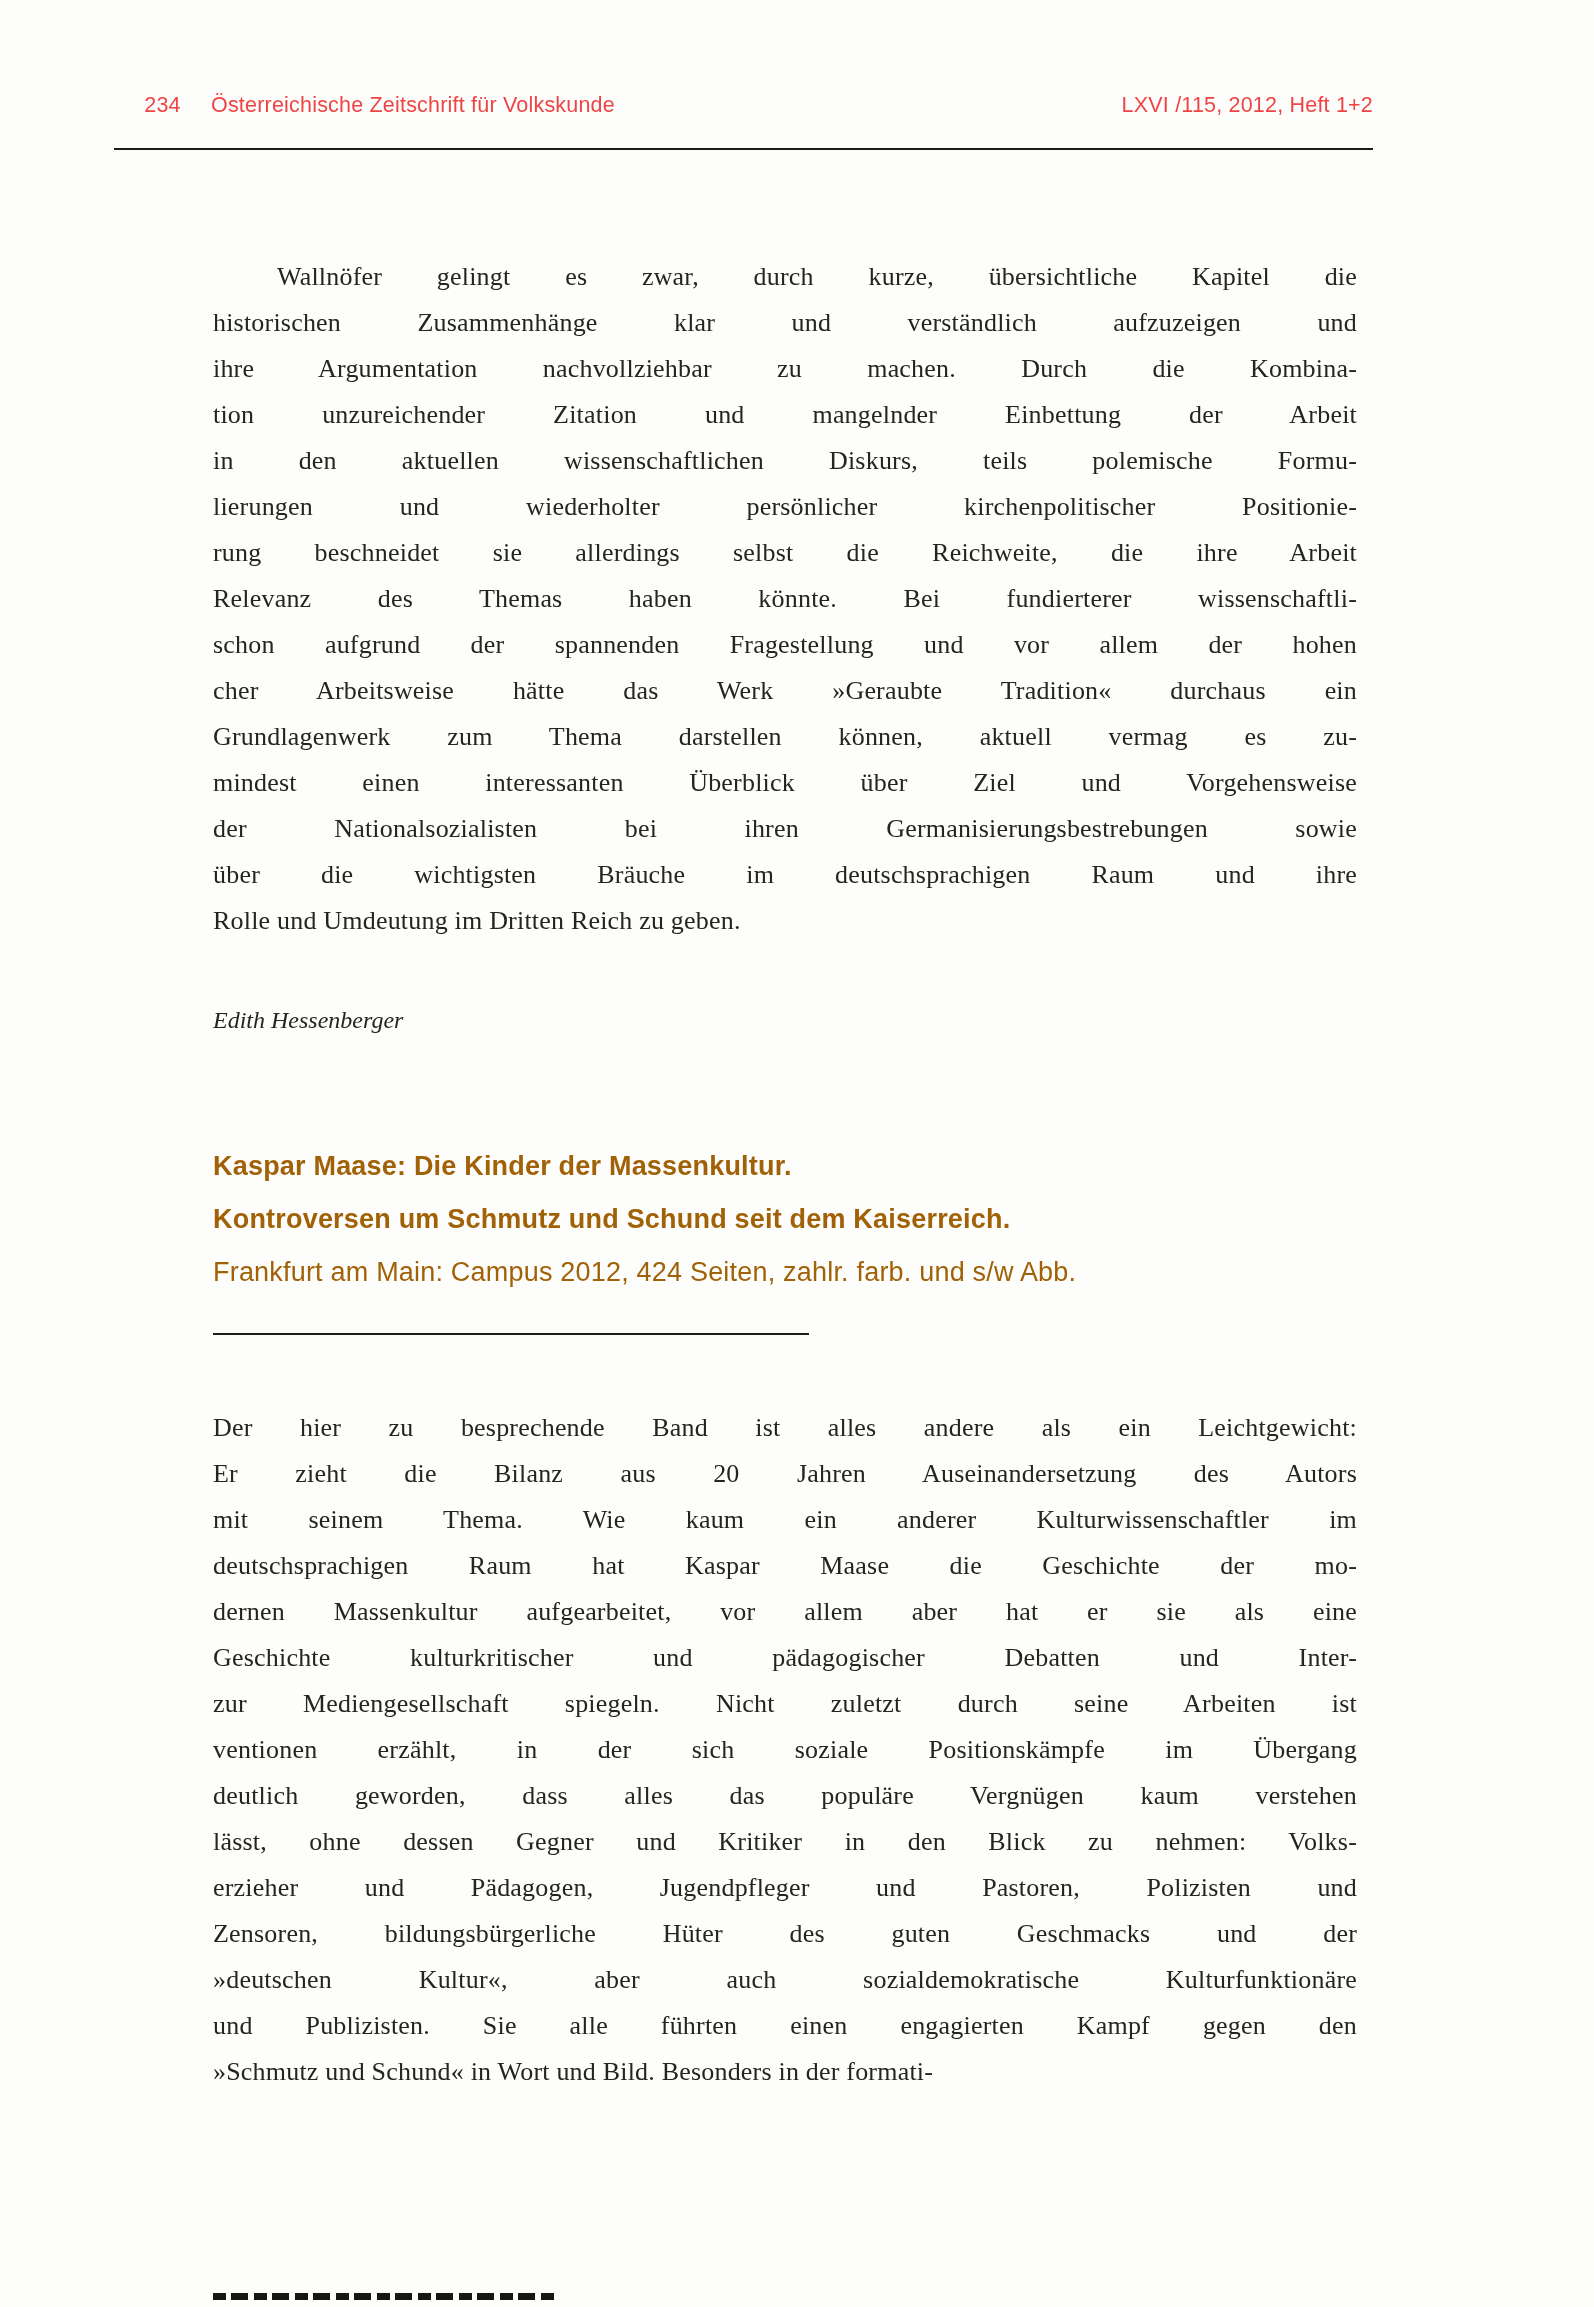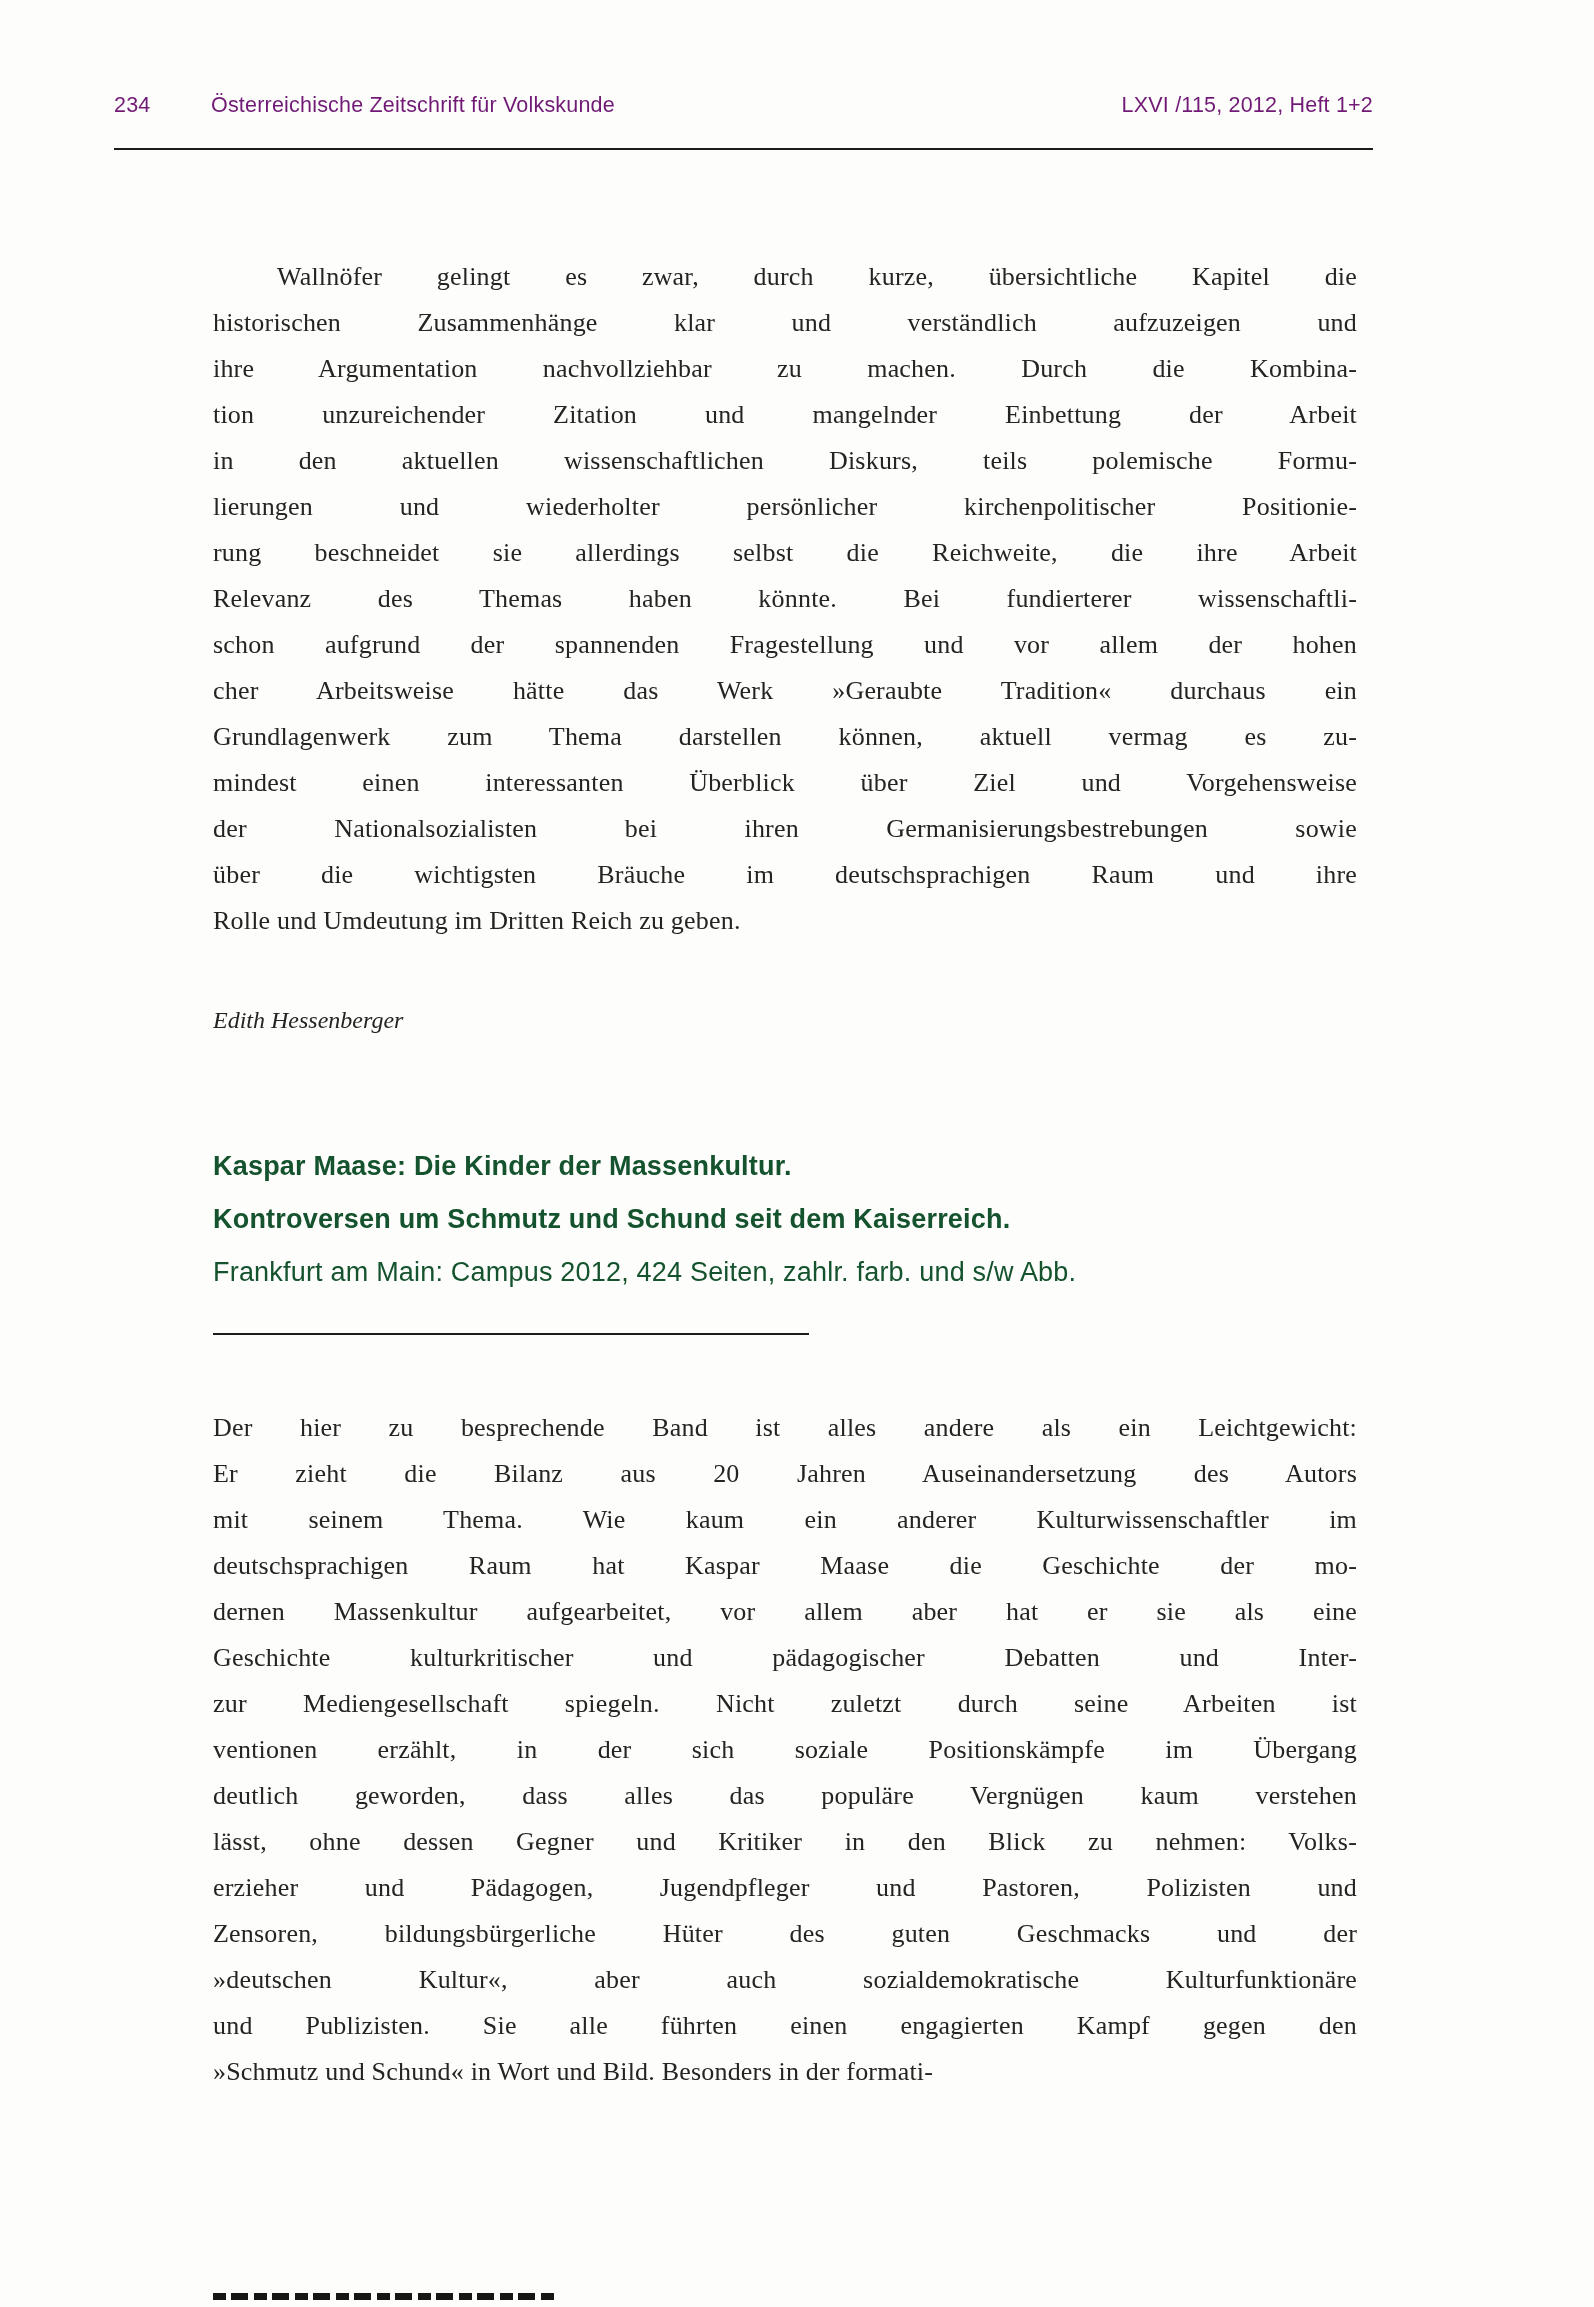--- a/index.html
+++ b/index.html
@@ -15,21 +15,22 @@
     background: #fdfdfc;
   }
 
   
   .page-header {
     position: absolute;
     top: 93px; left: 114px; width: 1259px;
     display: flex; align-items: baseline;
     font-family: "Liberation Sans", sans-serif;
     font-size: 21.5px; letter-spacing: 0.2px;
-    color: #701a75;
+    color: #ef4444;
+    text-align: center;
   }
   .page-header .folio { width: 97px; }
   .page-header .journal { flex: 0 0 auto; }
   .page-header .issue { margin-left: auto; }
   .header-rule {
     position: absolute;
     top: 148px; left: 114px; width: 1259px; height: 2.4px;
     background: #1c1c1a;
   }
 
@@ -55,21 +56,21 @@
     position: absolute; top: 997px; left: 213px;
     font-size: 24px; line-height: 46px;
     font-style: italic;
   }
 
   
   .citation {
     position: absolute; top: 1140px; left: 213px; width: 1144px;
     font-family: "Liberation Sans", sans-serif;
     font-size: 27px; line-height: 53px;
-    color: #14532d; letter-spacing: 0.2px;
+    color: #a16207; letter-spacing: 0.2px;
   }
   .citation .title { font-weight: 700; }
   .citation .imprint { font-weight: 400; }
 
   .citation-rule {
     position: absolute; top: 1333px; left: 213px;
     width: 596px; height: 2.4px;
     background: #1c1c1a;
   }
 

